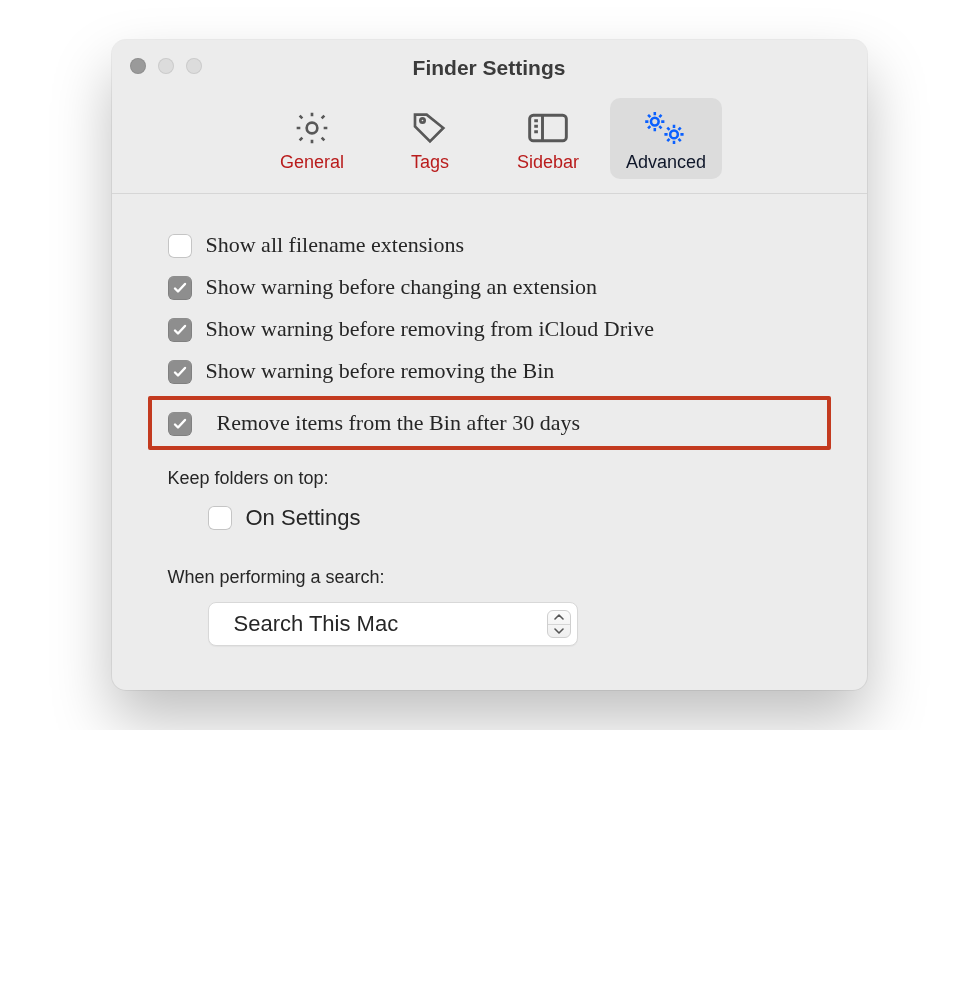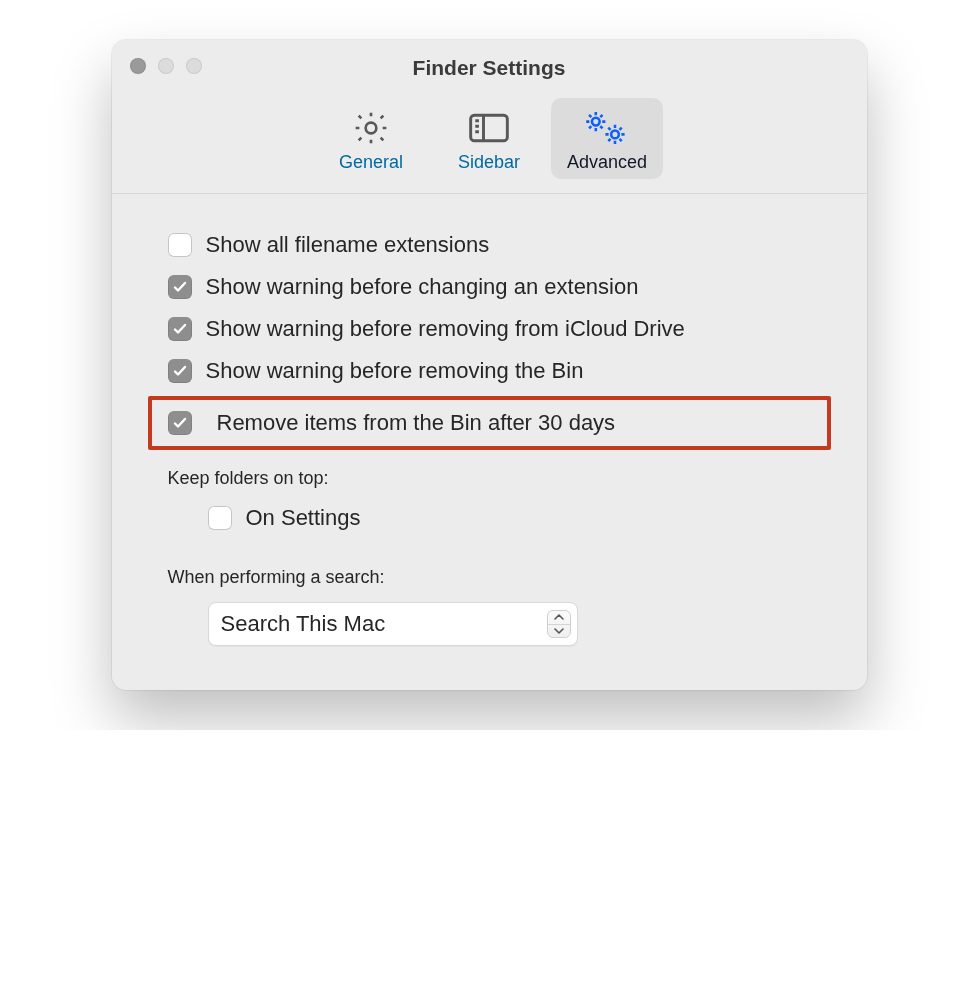--- a/index.html
+++ b/index.html
@@ -63,33 +63,34 @@
   .toolbar-icon {
     display: flex;
     justify-content: center;
     align-items: center;
     height: 44px;
     color: #585858;
   }
   .toolbar-item.active .toolbar-icon { color: #0a60ff; }
   .toolbar-label {
     font-size: 18px;
-    color: #0369a1;
+    color: #b91c1c;
     margin-top: 2px;
   }
   .toolbar-item.active .toolbar-label { color: #0f172a; }
   .content {
     padding: 30px 56px 44px 56px;
   }
   .check-row {
     display: flex;
-    align-items: center;
+    align-items: flex-end;
     gap: 14px;
     padding: 8px 0;
     font-size: 22px;
+    font-family: Liberation Serif, serif;
   }
   .checkbox {
     width: 24px;
     height: 24px;
     border-radius: 6px;
     flex: none;
     display: flex;
     align-items: center;
     justify-content: center;
   }
@@ -122,21 +123,21 @@
   }
   .select-wrap {
     margin: 6px 0 0 40px;
     position: relative;
     width: 370px;
   }
   .select {
     background: #ffffff;
     border: 1px solid #d8d8d8;
     border-radius: 8px;
-    padding: 8px 46px 8px 12px;
+    padding: 8px 46px 8px 25px;
     font-size: 22px;
     box-shadow: 0 1px 1px rgba(0,0,0,0.04);
   }
   .stepper {
     position: absolute;
     right: 7px;
     top: 50%;
     transform: translateY(-50%);
     width: 24px;
     height: 28px;
@@ -170,20 +171,29 @@
 
   <div class="toolbar">
     <div class="toolbar-item">
       <div class="toolbar-icon">
         <svg width="40" height="40" viewBox="0 0 24 24" fill="none" stroke="currentColor" stroke-width="1.6">
             <circle cx="12" cy="12" r="3.2"></circle>
             <path d="M12 2.8v2.2M12 19v2.2M4.6 4.6l1.6 1.6M17.8 17.8l1.6 1.6M2.8 12h2.2M19 12h2.2M4.6 19.4l1.6-1.6M17.8 6.2l1.6-1.6"></path>
           </svg>
       </div>
       <div class="toolbar-label">General</div>
+    </div>
+    <div class="toolbar-item">
+      <div class="toolbar-icon">
+        <svg width="40" height="40" viewBox="0 0 24 24" fill="none" stroke="currentColor" stroke-width="1.6">
+            <path d="M20 12l-8 8-9-9V4h7l10 8z"></path>
+            <circle cx="7.5" cy="7.5" r="1.3"></circle>
+          </svg>
+      </div>
+      <div class="toolbar-label">Tags</div>
     </div>
     <div class="toolbar-item">
       <div class="toolbar-icon">
         <svg width="44" height="36" viewBox="0 0 24 18" fill="none" stroke="currentColor" stroke-width="1.6">
             <rect x="2" y="2" width="20" height="14" rx="2"></rect>
             <line x1="9" y1="2" x2="9" y2="16"></line>
             <line x1="4.5" y1="5" x2="6.5" y2="5"></line>
             <line x1="4.5" y1="8" x2="6.5" y2="8"></line>
             <line x1="4.5" y1="11" x2="6.5" y2="11"></line>
           </svg>

